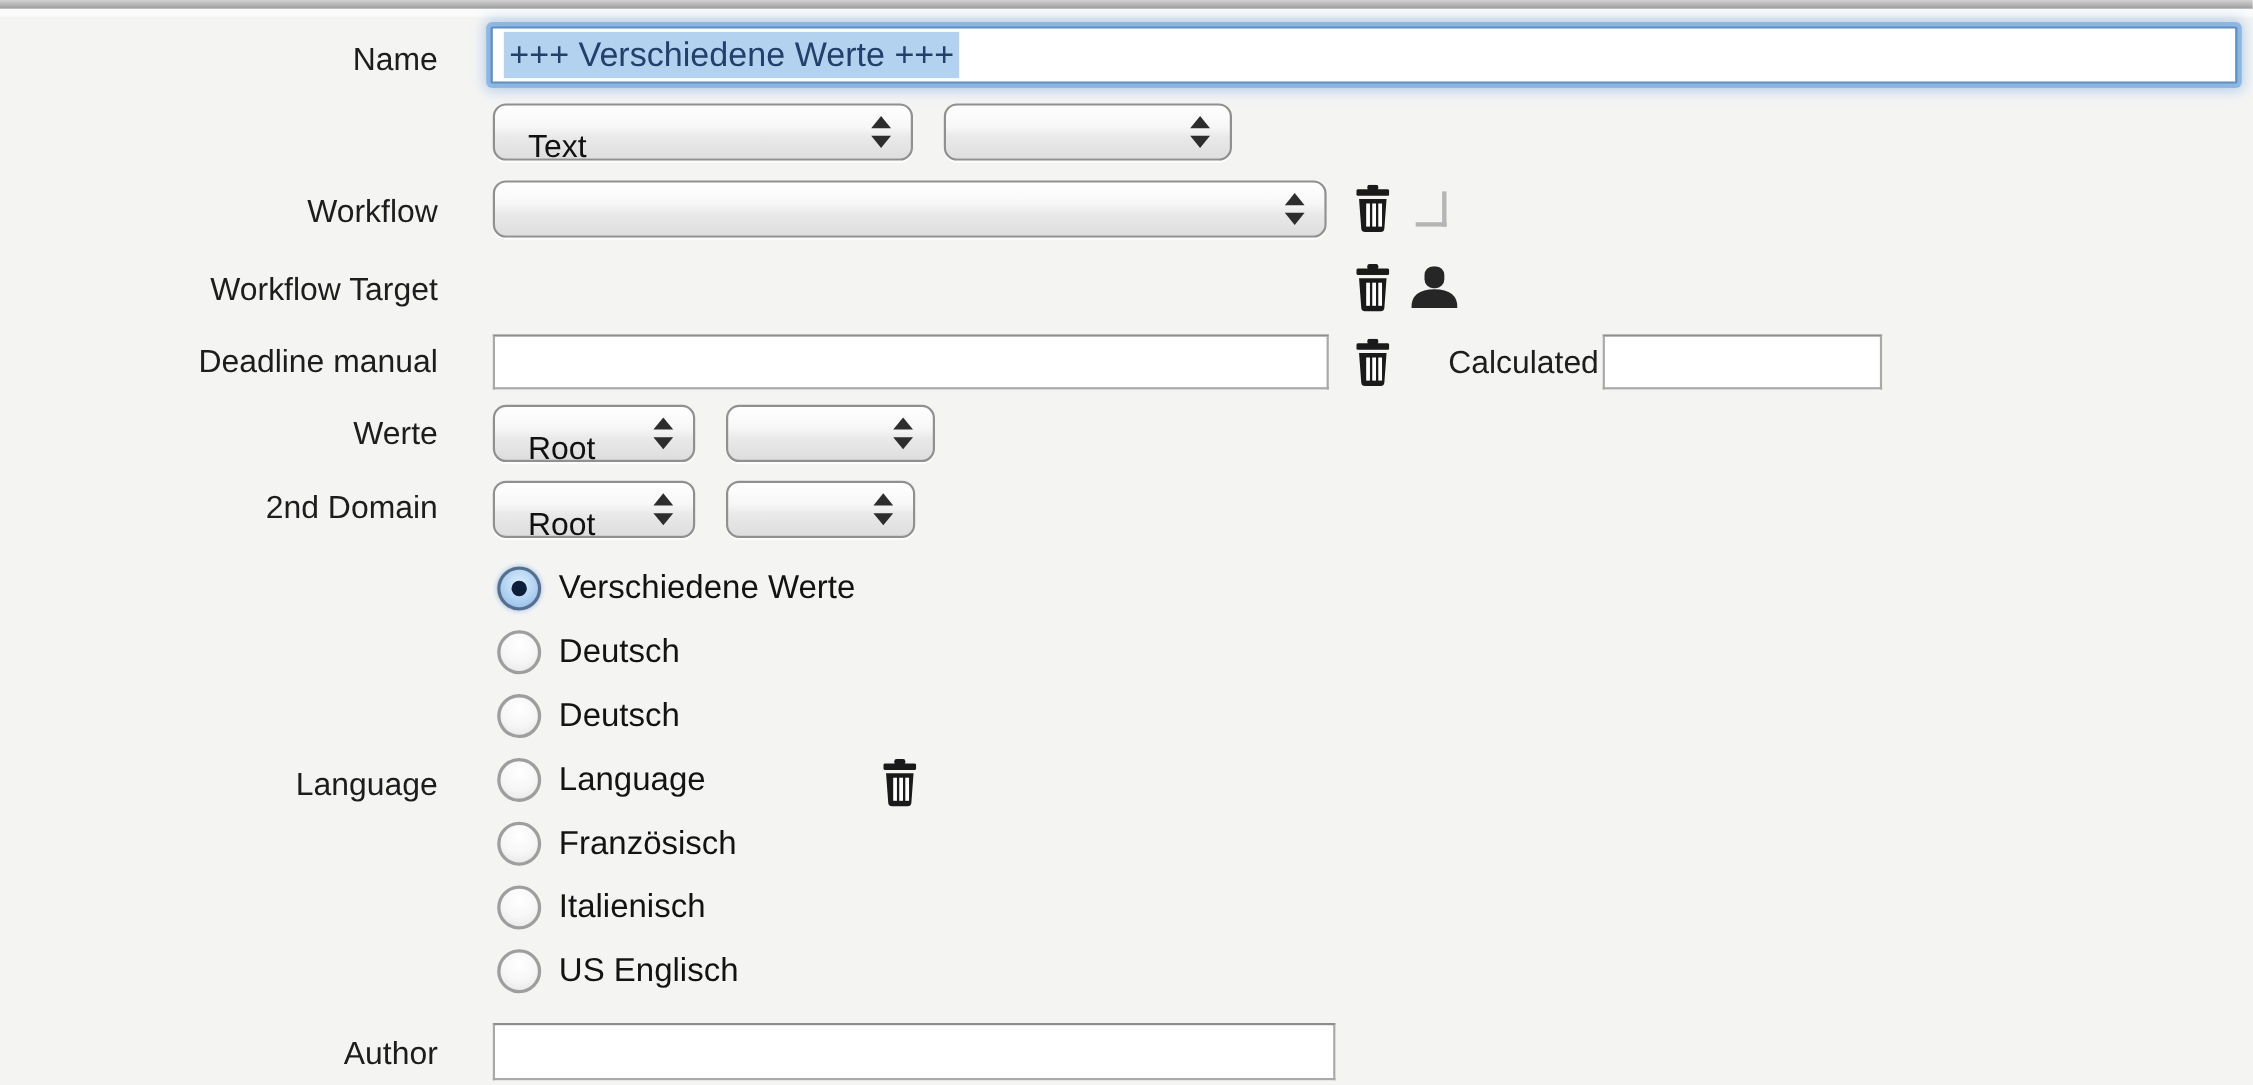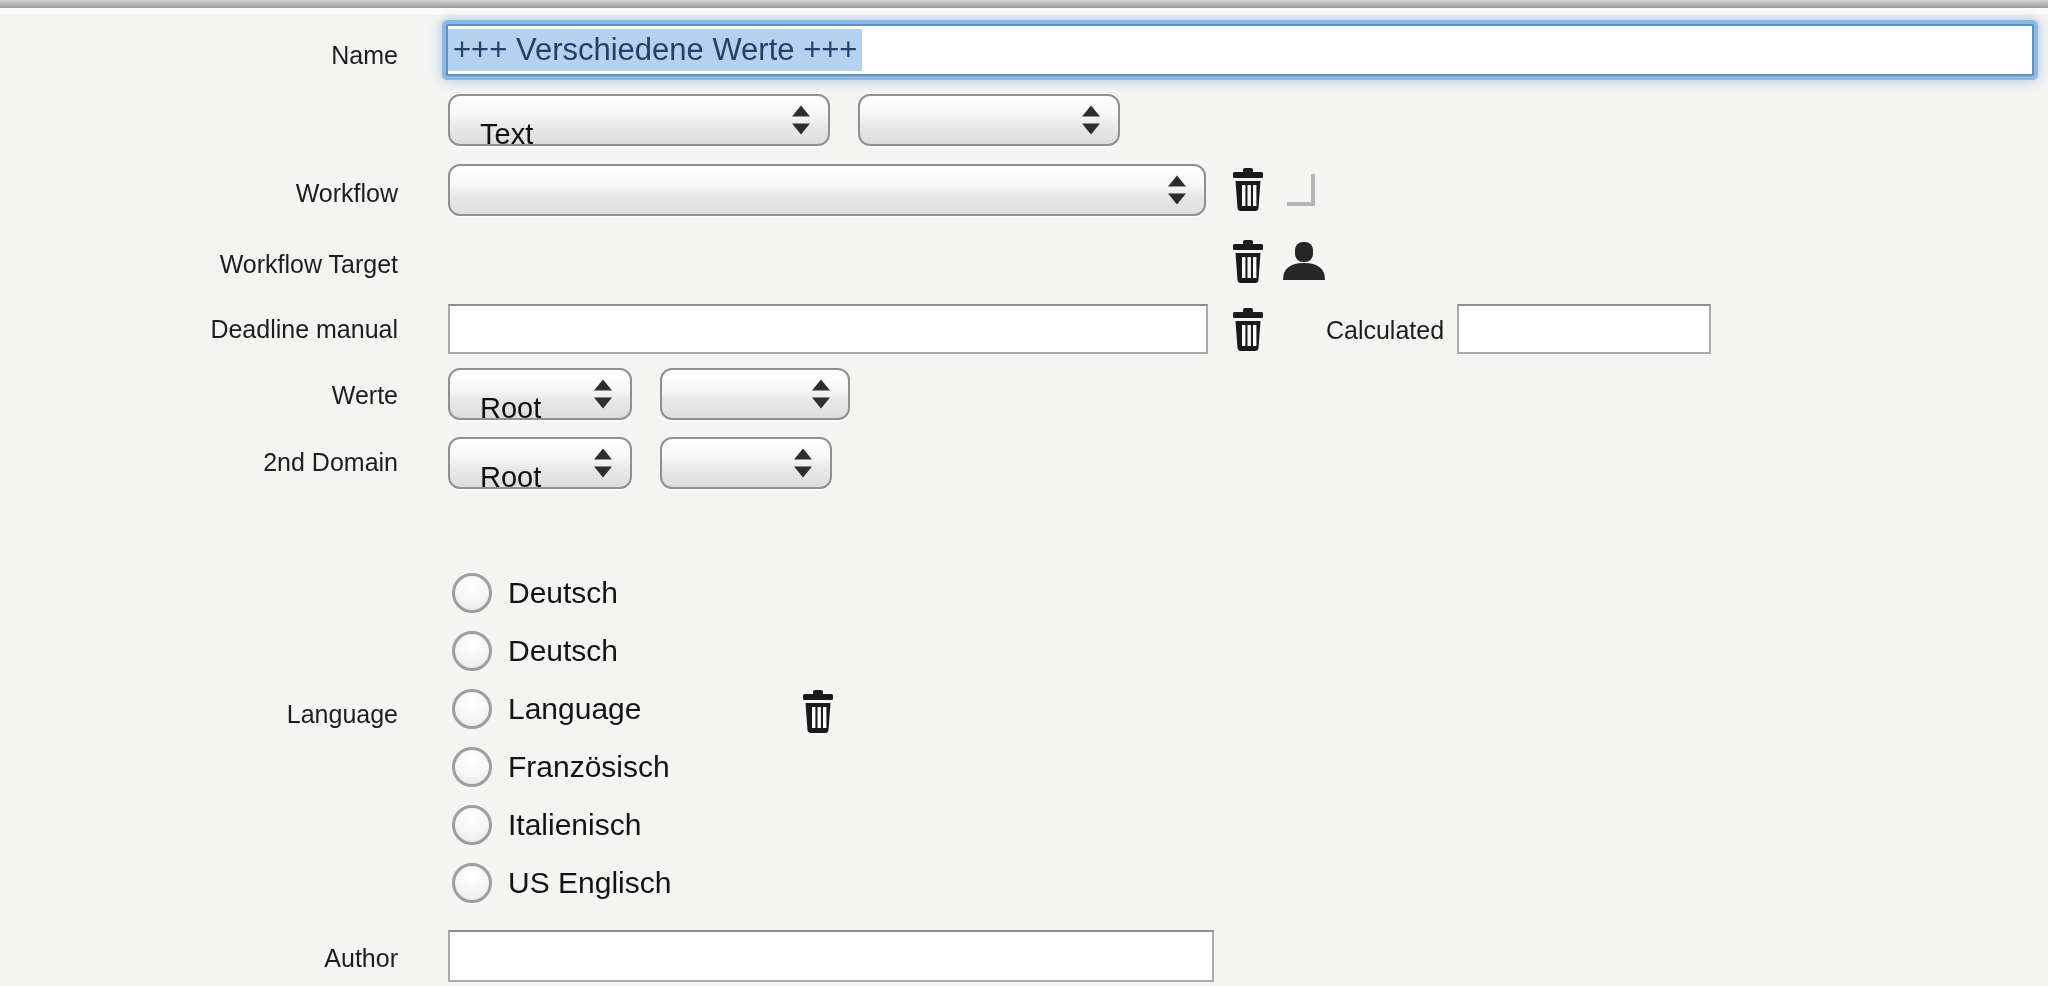--- a/index.html
+++ b/index.html
@@ -6,27 +6,27 @@
   body{background:#f4f4f3;font-family:"Liberation Sans","DejaVu Sans",sans-serif;}
   #screen{position:relative;width:2048px;height:986px;background:#f4f4f3;overflow:hidden;}
 
   
   .top-band{position:absolute;left:0;top:0;width:2048px;height:8px;
     background:linear-gradient(#d2d2d2,#9c9c9c);}
   .top-white{position:absolute;left:0;top:8px;width:2048px;height:7px;background:#fbfbfb;}
 
   
   .flabel{position:absolute;left:58px;width:340px;height:34px;line-height:34px;
-    text-align:right;font-size:25px;color:#1d1d1d;white-space:nowrap;}
+    text-align:right;font-size:29px;color:#1d1d1d;white-space:nowrap;}
 
   
   .name-field{position:absolute;left:446px;top:24px;width:1588px;height:52px;
     background:#ffffff;border:2px solid #5f8fc2;border-radius:2px;box-sizing:border-box;
     box-shadow:0 0 0 4px rgba(128,174,224,0.80),0 0 12px 5px rgba(118,168,222,0.55);
-    display:flex;align-items:center;padding-left:0;}
+    display:flex;align-items:center;padding-left:10px;}
   .name-field .sel{background:#b3d2f0;color:#23406b;font-size:31px;line-height:42px;
     padding:0 5px;white-space:pre;}
 
   
   .tinput{position:absolute;background:#fff;border:2px solid #a9a9a9;border-top-color:#8d8d8d;
     box-sizing:border-box;font-family:"Liberation Sans","DejaVu Sans",sans-serif;
     font-size:29px;color:#222;padding:0 14px;outline:none;}
   .tinput::placeholder{color:#8e8e8e;opacity:1;}
 
   
@@ -170,20 +170,24 @@
   <div class="popup" style="left:660px;top:437px;width:172px">
     <span class="ptext"></span>
     <span class="steppers">
         <span class="arr-up"></span>
         <span class="arr-down"></span>
       </span>
   </div>
 
   <div class="flabel" style="top:697px">Language</div>
 
+  <div class="radio-row" style="top:515px">
+    <span class="radio selected"></span>
+    <span class="radio-label">Verschiedene Werte</span>
+  </div>
   <div class="radio-row" style="top:573px">
     <span class="radio"></span>
     <span class="radio-label">Deutsch</span>
   </div>
   <div class="radio-row" style="top:631px">
     <span class="radio"></span>
     <span class="radio-label">Deutsch</span>
   </div>
   <div class="radio-row" style="top:689px">
     <span class="radio"></span>

